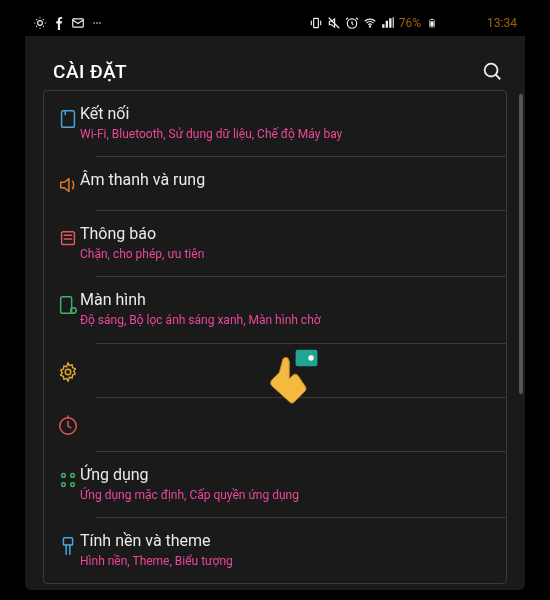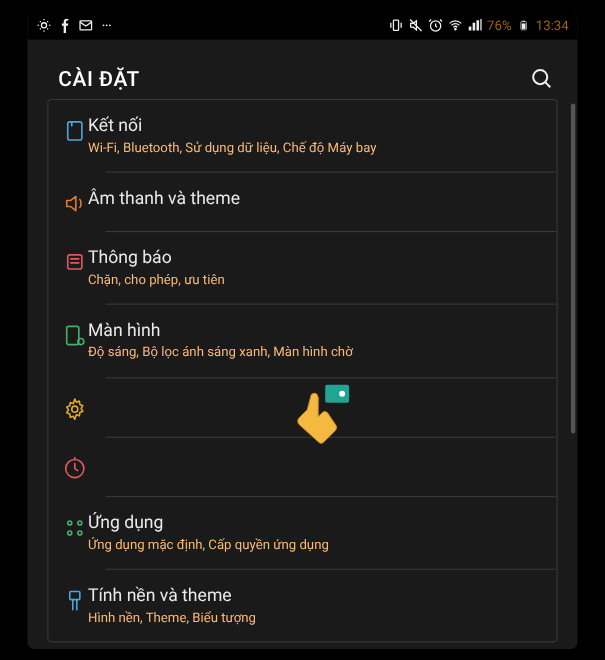--- a/index.html
+++ b/index.html
@@ -73,21 +73,21 @@
     flex: 1;
     min-width: 0;
     padding-bottom: 1px;
   }
   .item-title {
     color: #eaeaea;
     font-size: 16px;
     line-height: 1.25;
   }
   .item-sub {
-    color: #fdba74;
+    color: #ec4899;
     font-size: 12px;
     line-height: 1.35;
     margin-top: 2px;
   }
   .divider {
     height: 1px;
     background: #3a3a3a;
     margin-left: 52px;
   }
   .scrollbar {
@@ -172,21 +172,21 @@
           </svg>
       </span>
       <span style="font-size:12px;">76%</span>
       <span class="sb-ic">
         <svg viewBox="0 0 24 24" width="10" height="14">
             <rect x="6" y="4" width="12" height="18" rx="2" fill="none" stroke="#eee" stroke-width="1.5"></rect>
             <rect x="8" y="8" width="8" height="12" fill="#eee"></rect>
             <rect x="9" y="2" width="6" height="2" fill="#eee"></rect>
           </svg>
       </span>
-      <span style="font-size:12px;">13:34</span>
+      <span style="font-size:12px;margin-left:44px;">13:34</span>
     </div>
   </div>
 
   <div class="title-bar">
     <div class="title-text">CÀI ĐẶT</div>
     <div>
       <svg viewBox="0 0 24 24" width="22" height="22" stroke="#eee" stroke-width="2" fill="none">
           <circle cx="11" cy="11" r="7"></circle>
           <line x1="21" y1="21" x2="16" y2="16"></line>
         </svg>
@@ -209,21 +209,21 @@
         </div>
         <div class="divider"></div>
         <div class="item">
           <div class="item-icon">
             <svg viewBox="0 0 24 24" width="22" height="22" stroke="#e07a2a" stroke-width="1.6" fill="none" stroke-linecap="round" stroke-linejoin="round">
               <path d="M8 9H4v6h4l5 4V5L8 9z"></path>
               <path d="M17 8c1.5 1.5 1.5 6.5 0 8"></path>
             </svg>
           </div>
           <div class="item-text">
-            <div class="item-title">Âm thanh và theme</div>
+            <div class="item-title">Âm thanh và rung</div>
           </div>
         </div>
         <div class="divider"></div>
         <div class="item">
           <div class="item-icon">
             <svg viewBox="0 0 24 24" width="22" height="22" stroke="#e05a5a" stroke-width="1.6" fill="none" stroke-linecap="round" stroke-linejoin="round">
               <rect x="5" y="4" width="14" height="14" rx="2"></rect>
               <line x1="8" y1="8" x2="16" y2="8"></line>
               <line x1="8" y1="12" x2="16" y2="12"></line>
             </svg>

